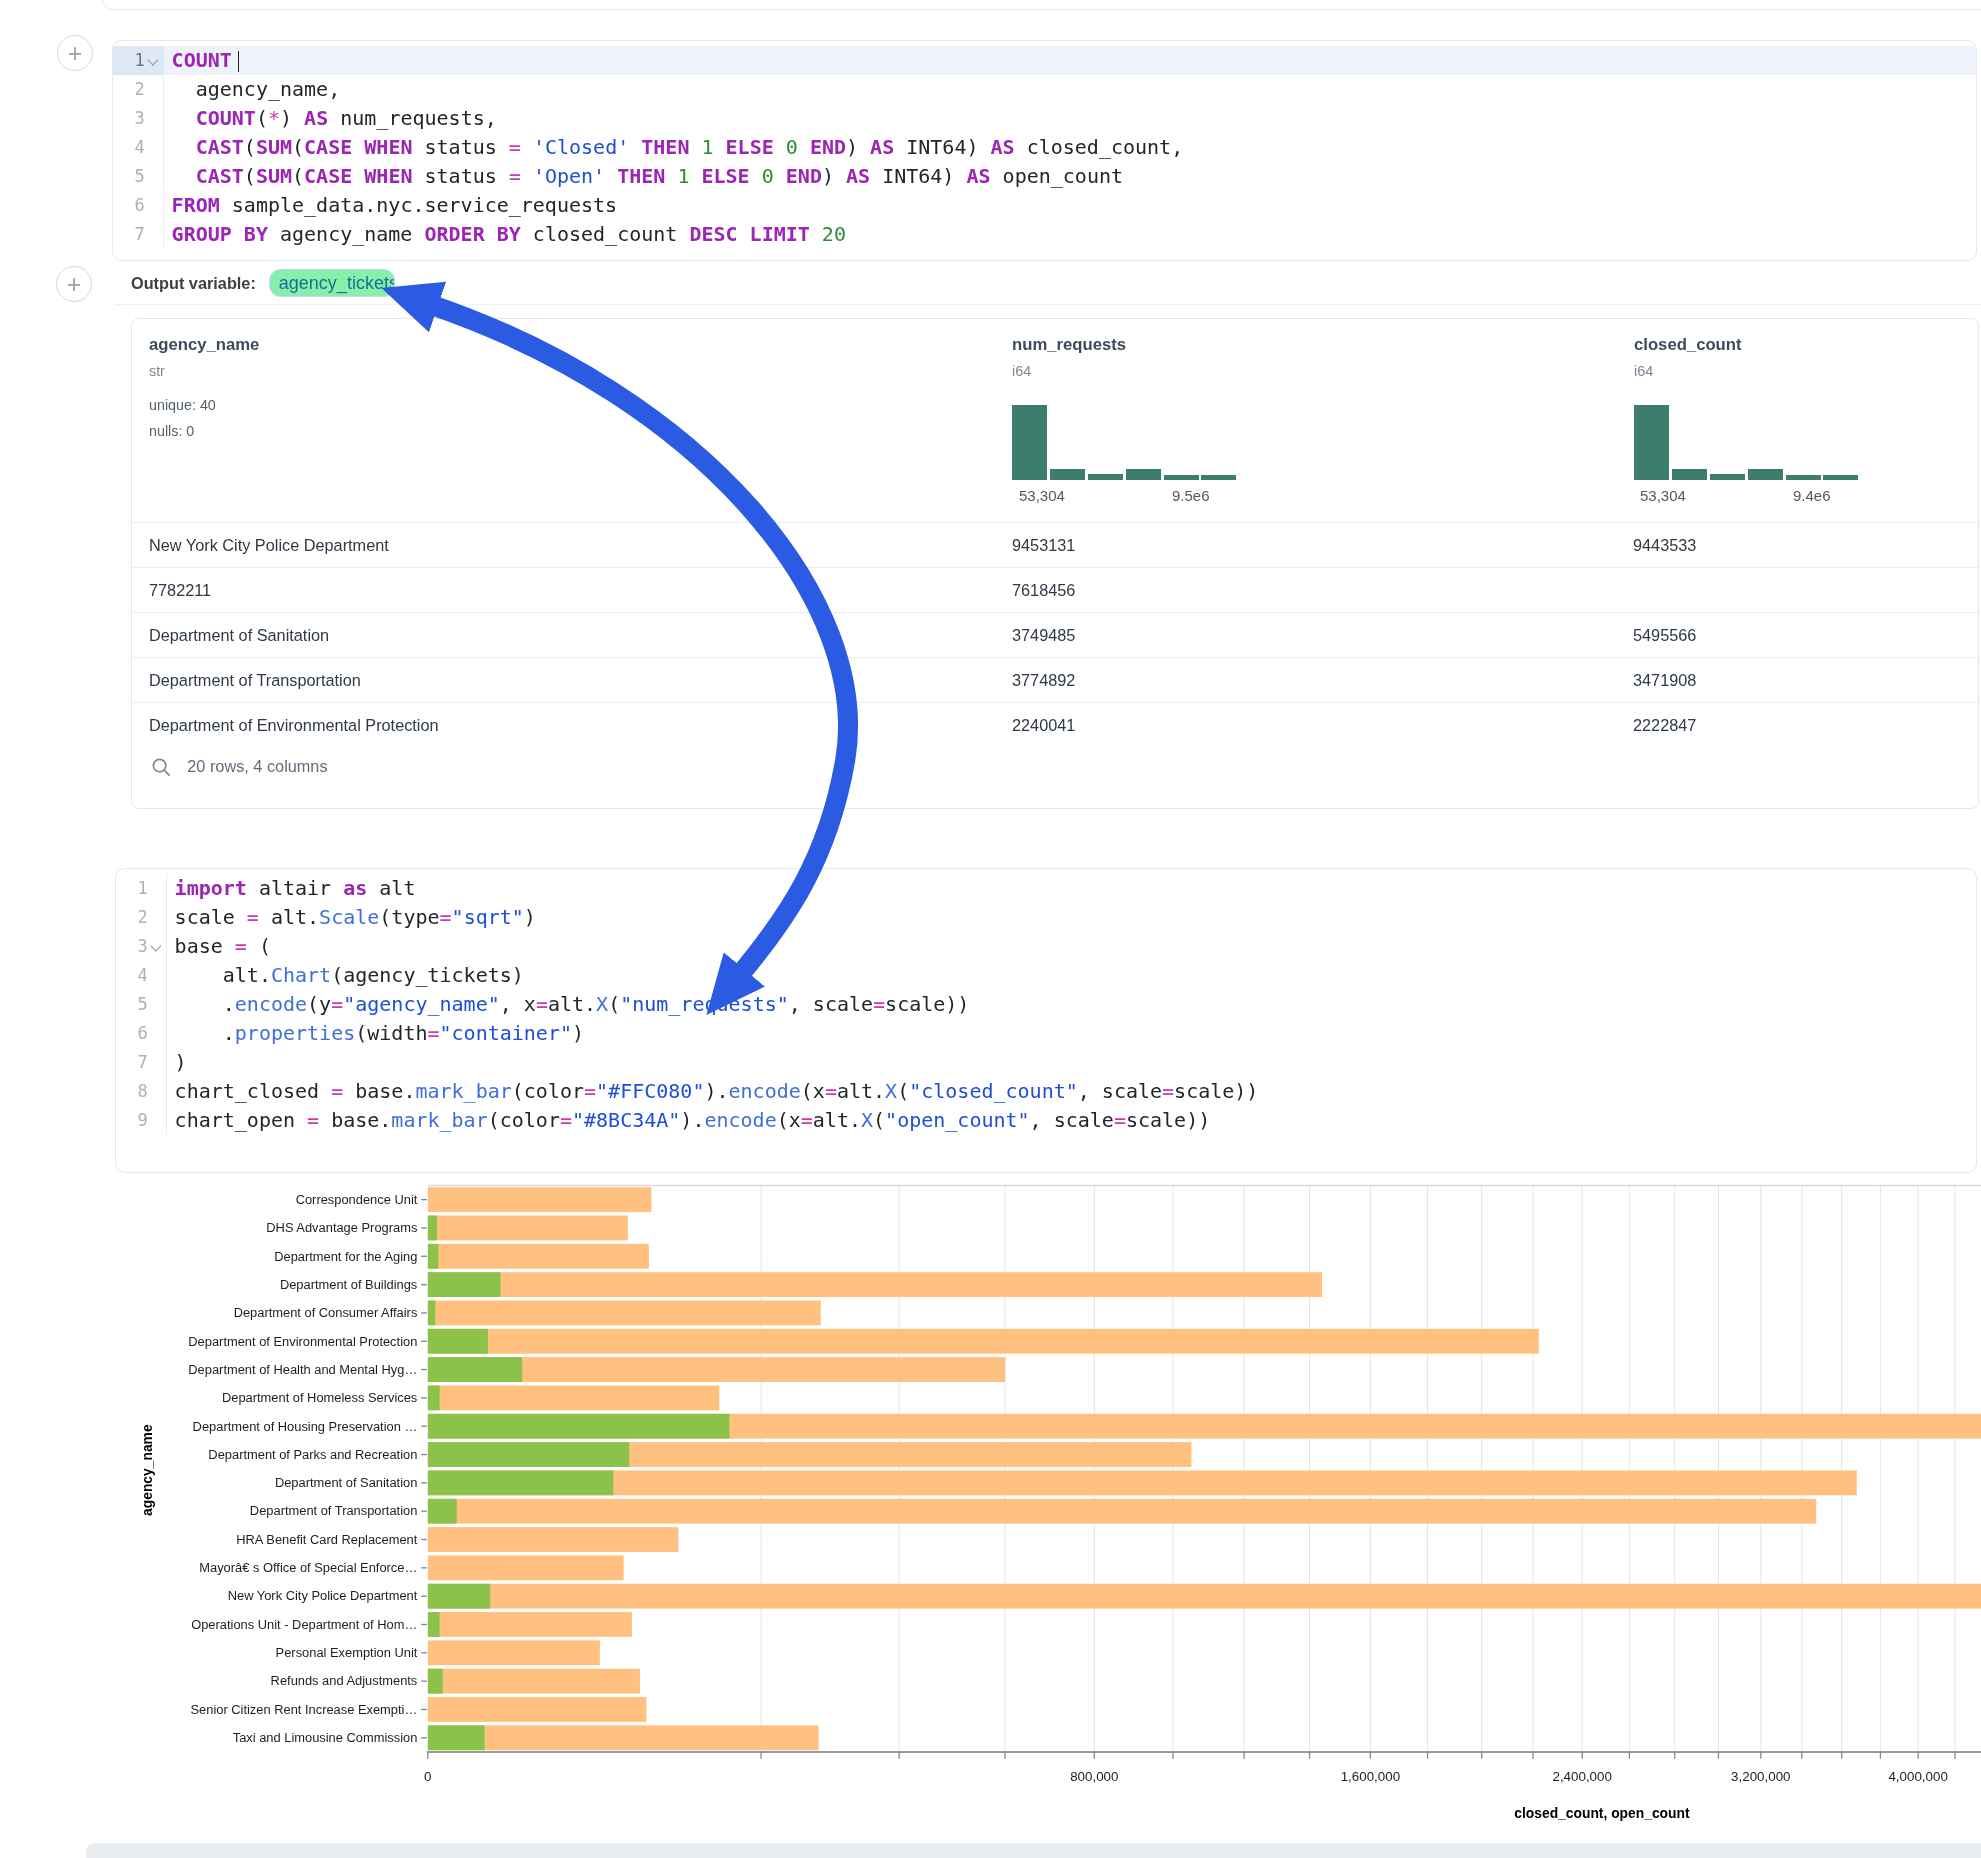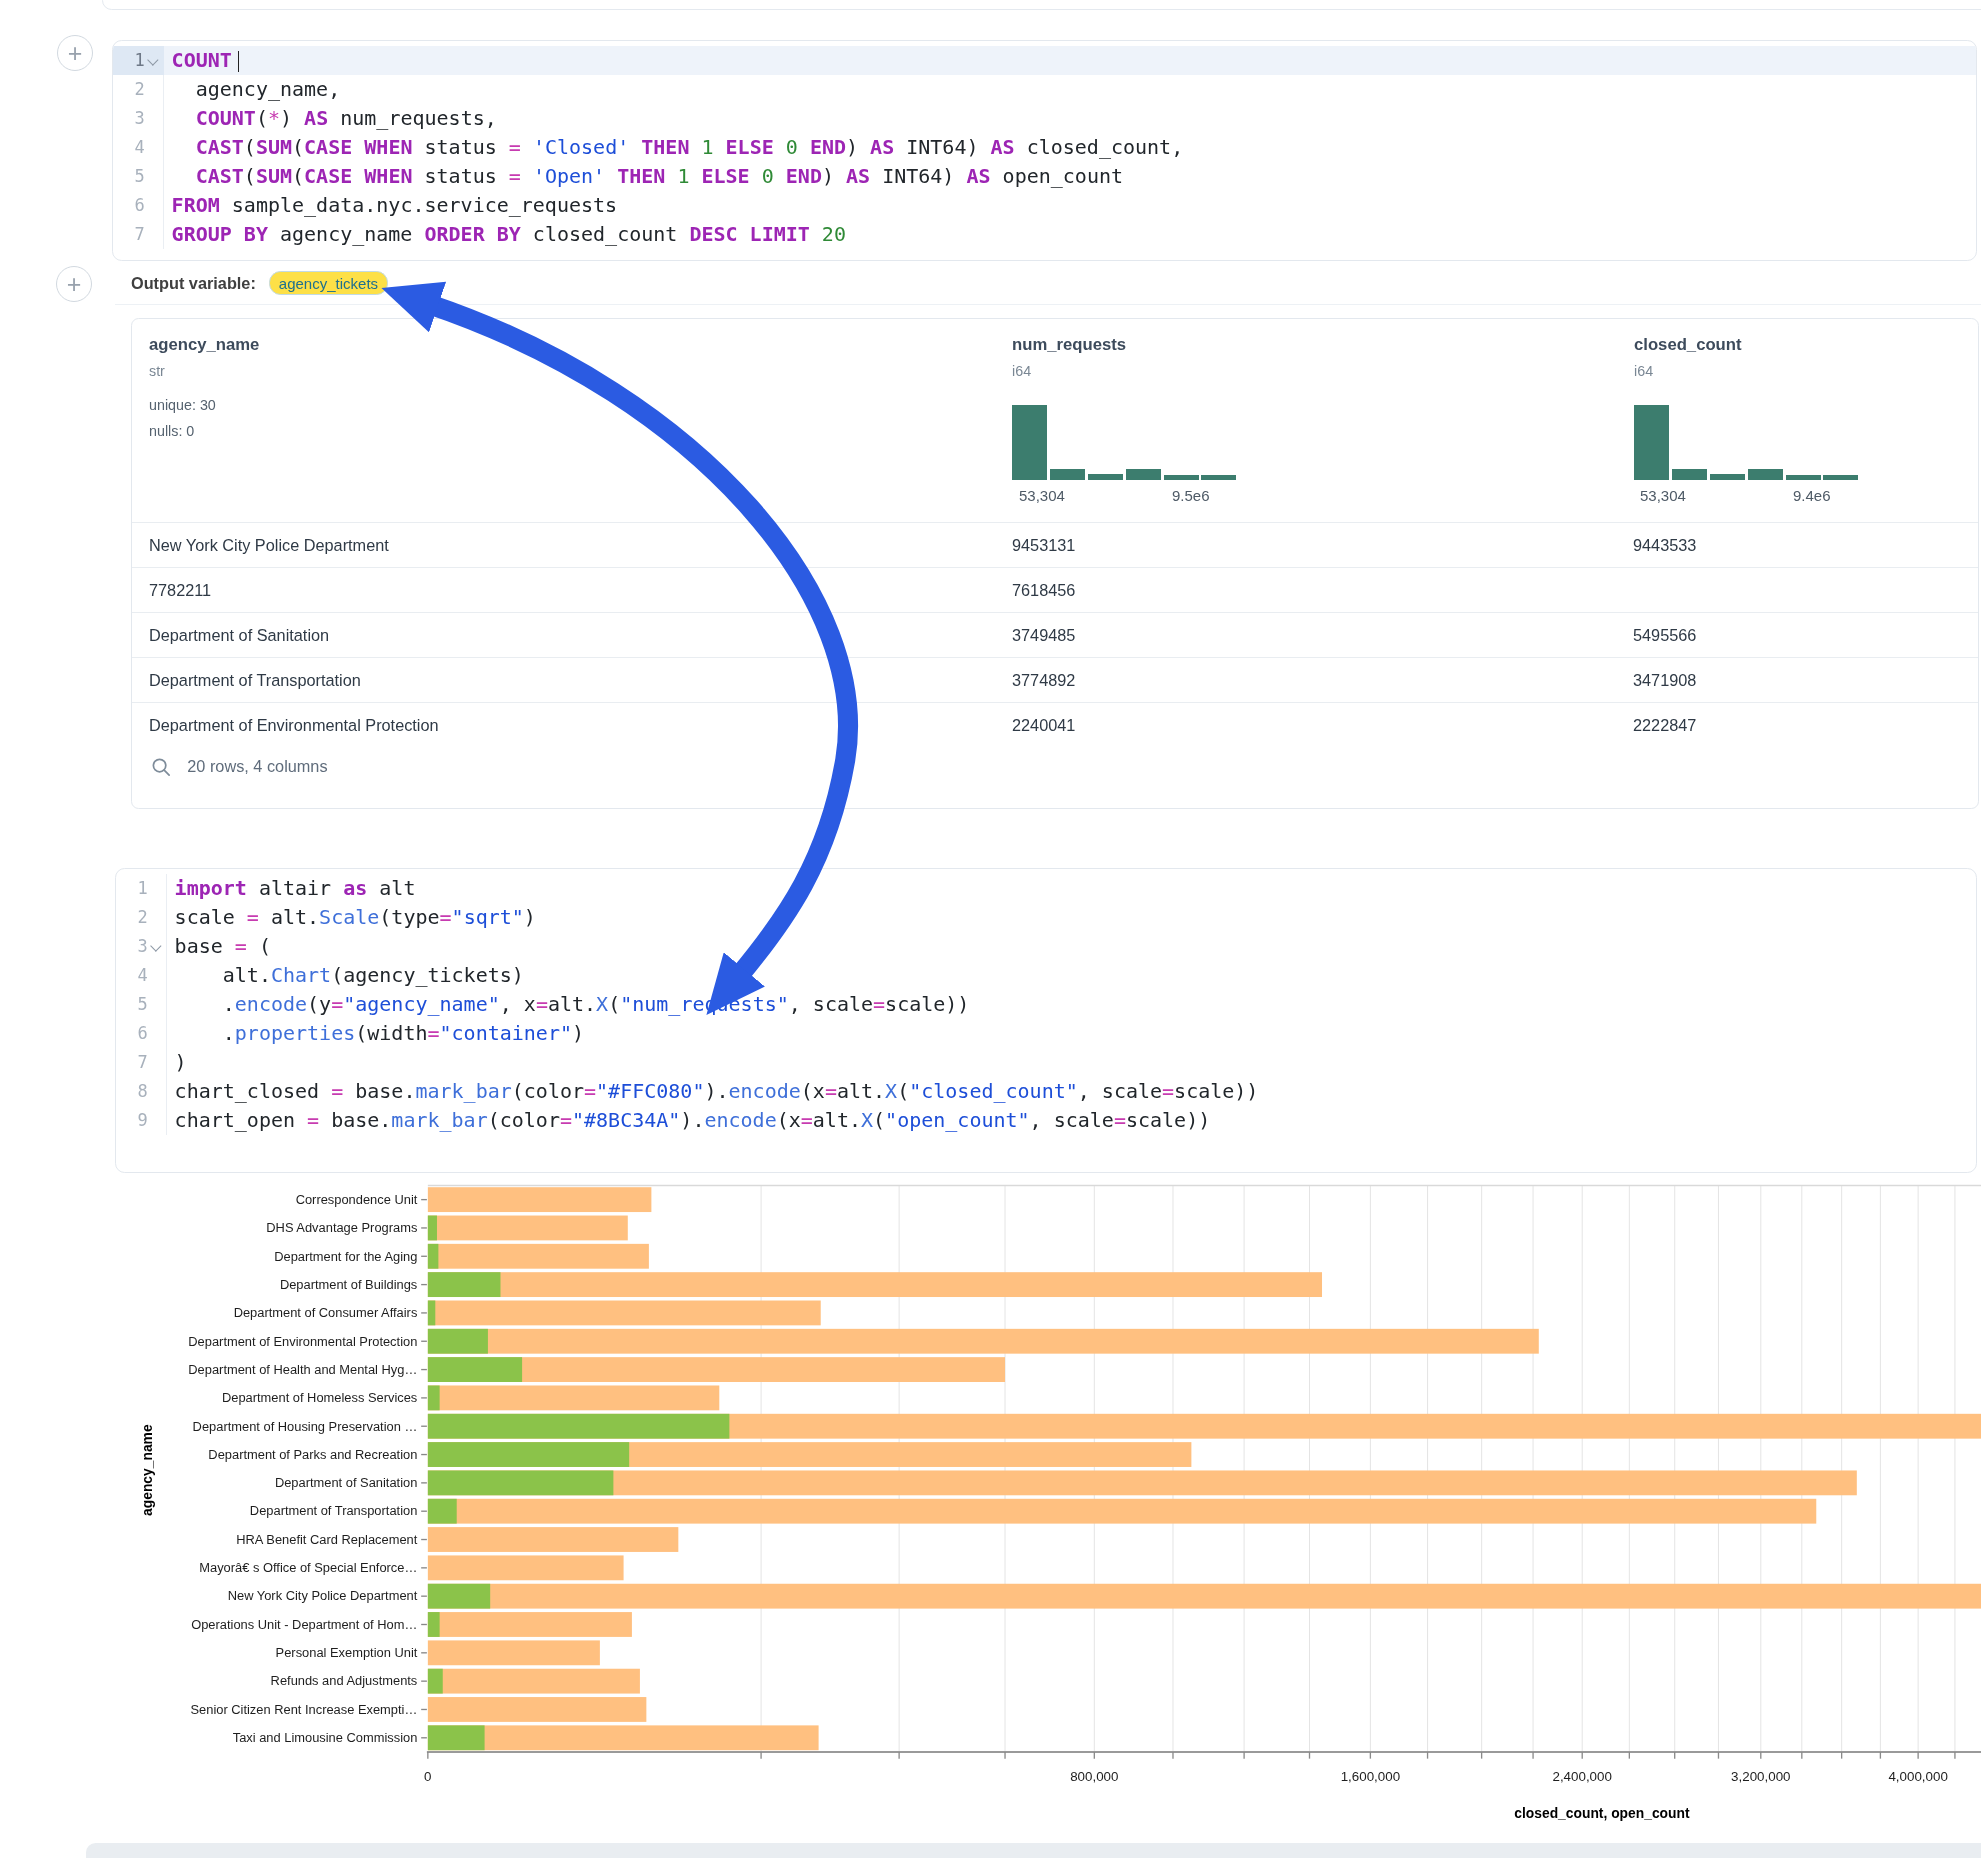--- a/index.html
+++ b/index.html
@@ -42,22 +42,22 @@
   .tk-str{color:#1d4ed8;}
   .tk-num{color:#2F8A36;}
   .tk-op{color:#C73BB0;}
   .tk-pl{color:#21262B;}
   .caret{display:inline-block;width:1.9px;height:21px;background:#222;vertical-align:middle;margin-left:5.7px;}
 
   
   .output-row{position:absolute;left:131px;top:264px;height:38px;display:flex;align-items:center;gap:13.4px;}
   .ov-label{font-size:16.3px;font-weight:bold;color:#404040;}
   .ov-pill{display:inline-block;max-width:107px;overflow:hidden;white-space:nowrap;
-    border:1.4px solid #C2DAE4;border-radius:11.5px;padding:2.9px 8.6px;font-size:15px;
-    color:#1D6F8F;background:#fde047;}
+    border:1.4px solid #C2DAE4;border-radius:11.5px;padding:2.9px 8.6px;font-size:18px;
+    color:#1D6F8F;background:#86efac;}
   .soft-divider{position:absolute;left:115px;right:0;top:304px;height:0;border-top:1px solid #EDF1F5;}
 
   
   #table-card{position:absolute;left:131px;top:318px;width:1846px;height:489px;
     background:#fff;border:1.4px solid #E3E8EE;border-radius:7.6px;overflow:hidden;}
   .th-title{position:absolute;top:16.3px;font-size:16.7px;font-weight:bold;color:#3D4B5C;}
   .th-type{position:absolute;top:44px;font-size:14.3px;color:#7A8794;}
   .th-stat1{position:absolute;top:78px;font-size:14.3px;color:#55626F;}
   .th-stat2{position:absolute;top:104px;font-size:14.3px;color:#55626F;}
   .hist{position:absolute;top:86px;width:229px;height:75px;display:flex;align-items:flex-end;gap:2.9px;}
@@ -98,21 +98,21 @@
 
   <div class="output-row">
     <span class="ov-label">Output variable:</span>
     <span class="ov-pill"><span>agency_tickets</span></span>
   </div>
   <div class="soft-divider"></div>
 
   <div id="table-card">
     <div class="th-title" style="left:17px">agency_name</div>
     <div class="th-type" style="left:17px">str</div>
-    <div class="th-stat1" style="left:17px">unique: 30</div>
+    <div class="th-stat1" style="left:17px">unique: 40</div>
     <div class="th-stat2" style="left:17px">nulls: 0</div>
 
     <div class="th-title" style="left:880px">num_requests</div>
     <div class="th-type" style="left:880px">i64</div>
     <div class="hist" id="hist-1" style="left:880px">
         <div class="hbar" style="height: 75px;"></div>
         <div class="hbar" style="height: 11.5px;"></div>
         <div class="hbar" style="height: 5.7px;"></div>
         <div class="hbar" style="height: 11.5px;"></div>
         <div class="hbar" style="height: 4.8px;"></div>

